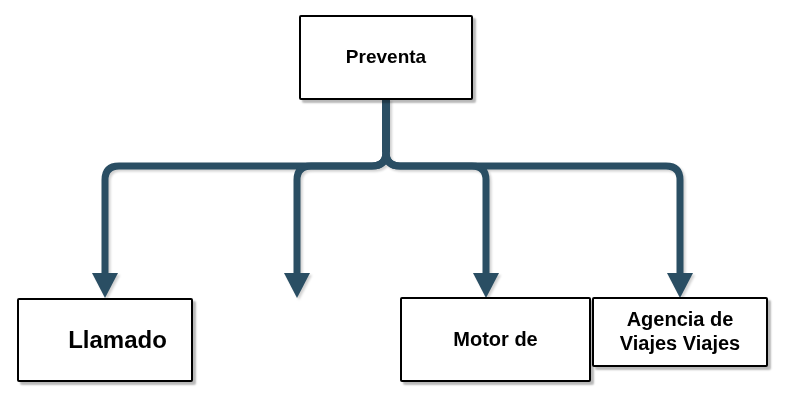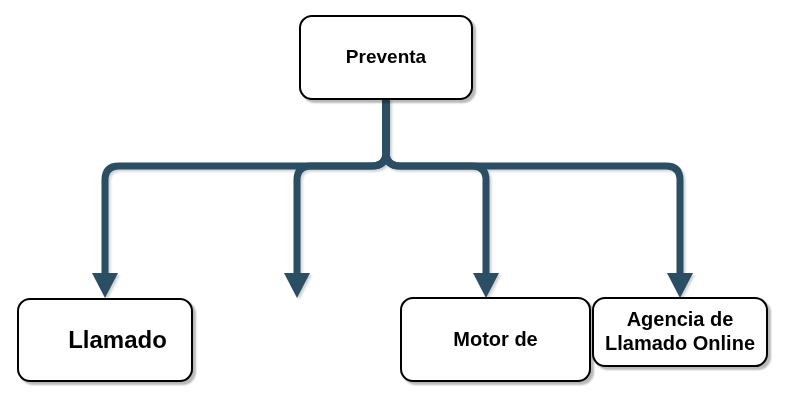--- a/index.html
+++ b/index.html
@@ -32,21 +32,21 @@
   }
   svg.connectors polygon.arrow {
     fill: var(--connector, #2a4e63);
     stroke: none;
   }
   .node {
     position: absolute;
     box-sizing: border-box;
     background: var(--box-bg, #ffffff);
     border: 2px solid var(--box-border, #000000);
-    border-radius: 13px;
+    border-radius: 2px;
     box-shadow: 3px 3px 2px rgba(0,0,0,0.28);
     display: flex;
     flex-direction: column;
     align-items: center;
     justify-content: center;
     text-align: center;
     color: #000000;
     font-weight: bold;
     line-height: 1.18;
   }
@@ -88,16 +88,16 @@
     <span>Llamado</span>
   </div>
 
 
   <div class="node" id="node-child-2">
     <span>Motor de</span>
   </div>
 
   <div class="node" id="node-child-3">
     <span>Agencia de</span>
-    <span>Llamado Online</span>
+    <span>Viajes Viajes</span>
   </div>
 
 </div>
 
 </body></html>

